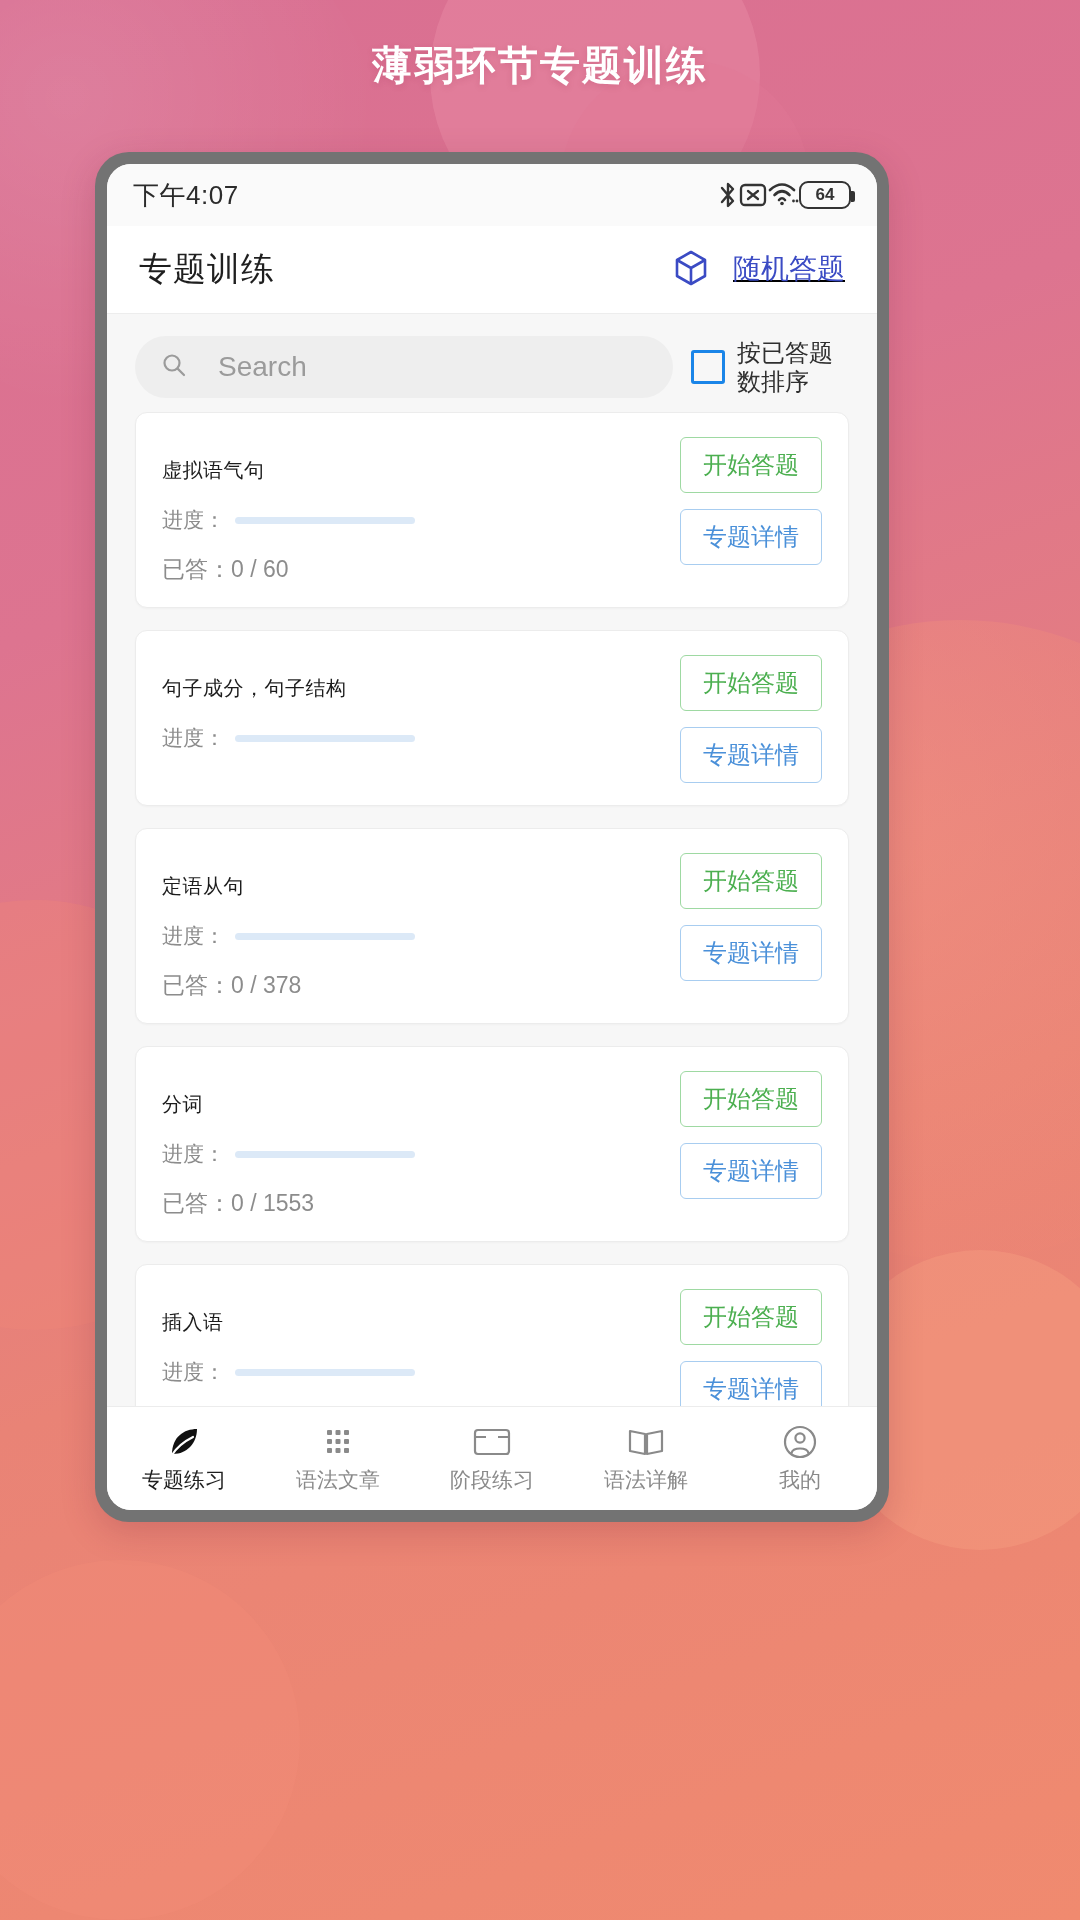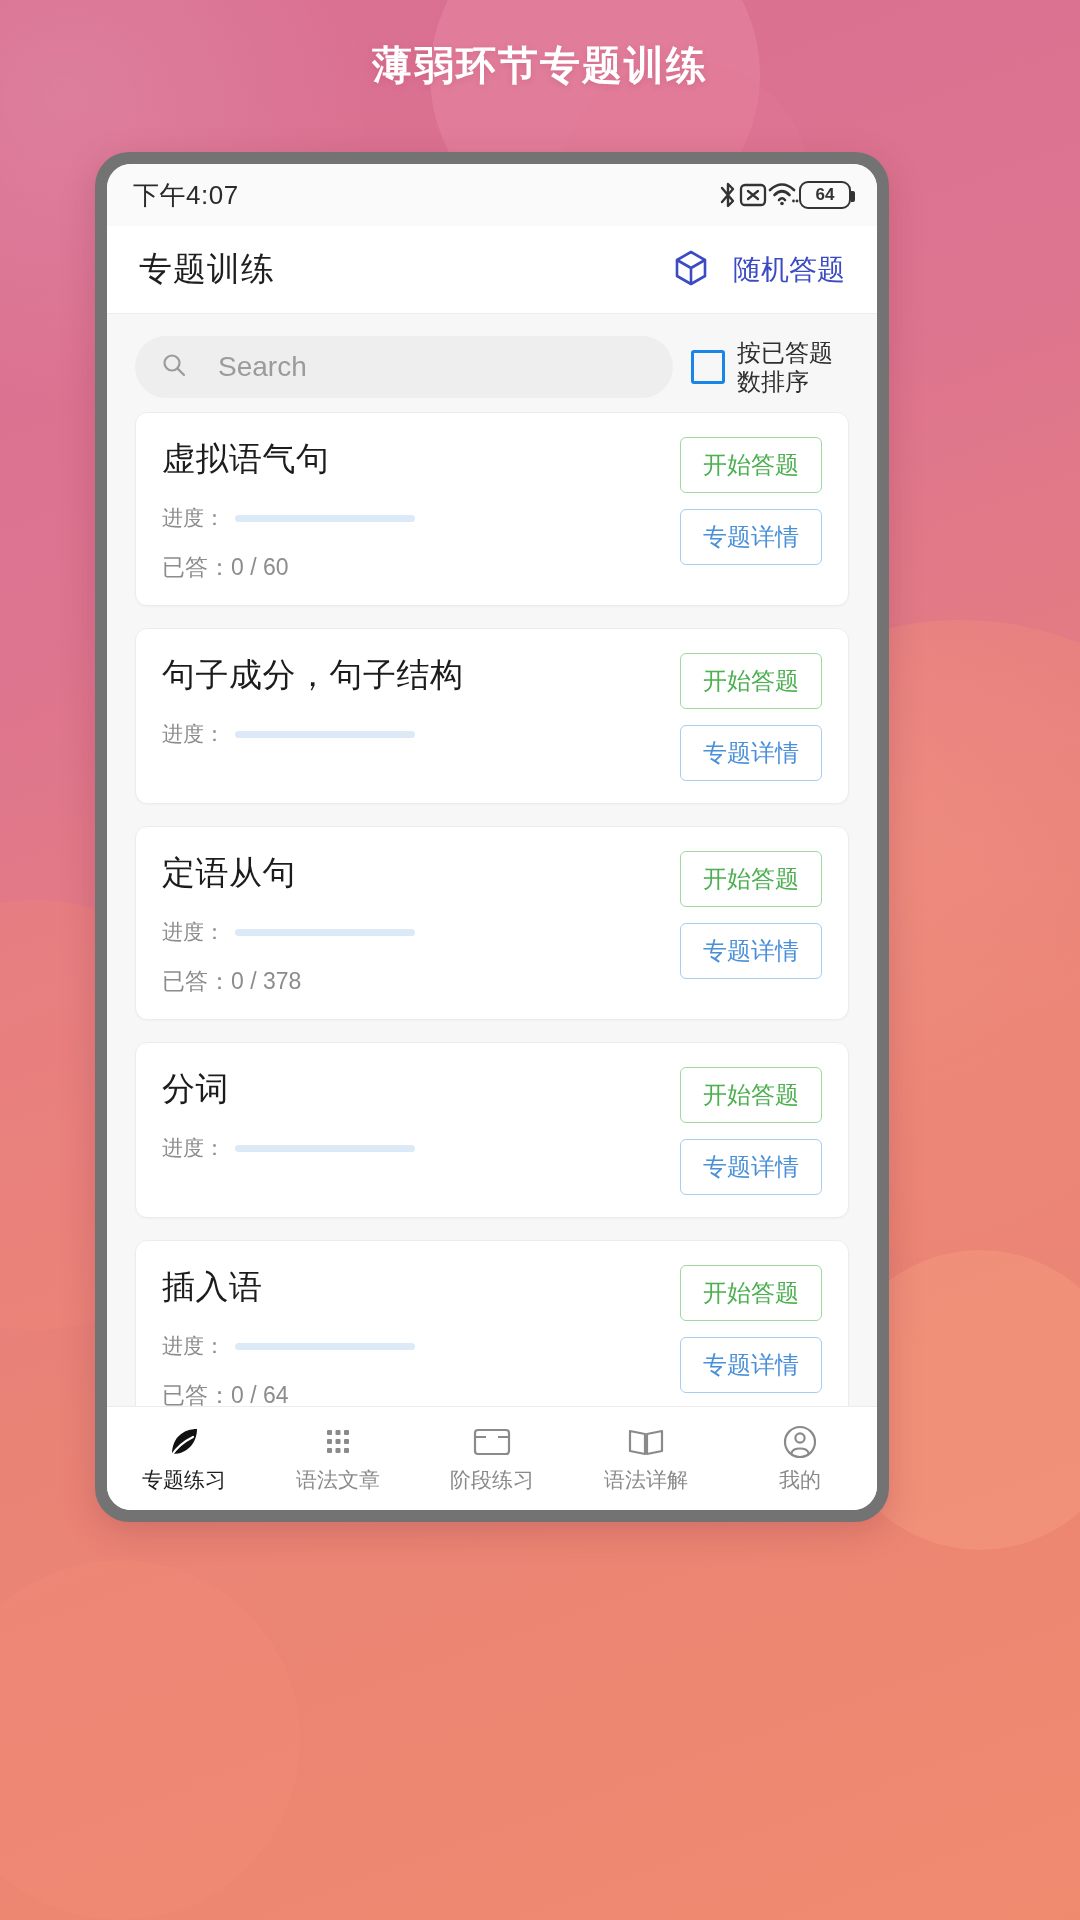--- a/index.html
+++ b/index.html
@@ -65,21 +65,21 @@
   .battery:after{ content:""; position:absolute; right:-6px; top:8px; width:4px;height:11px;
     background:#333; border-radius:0 2px 2px 0; }
 
   
   .appbar {
     height:88px; flex:0 0 88px; background:#ffffff;
     display:flex; align-items:center; justify-content:space-between;
     padding:0 32px; border-bottom:1px solid #ededed;
   }
   .appbar-title { font-size:33px; color:#1f1f1f; letter-spacing:1px; }
-  .appbar-action { display:flex; align-items:center; gap:25px; cursor:pointer; }
+  .appbar-action { display:flex; align-items:flex-start; gap:25px; cursor:pointer;text-decoration:underline; }
   .appbar-action-label { font-size:28px; color:#3b4bc4; font-weight:500; }
 
   
   .content { flex:1 1 auto; background:#f7f7f7; overflow:hidden; position:relative; }
 
   .searchrow {
     display:flex; align-items:center; gap:18px;
     padding:22px 28px 14px 28px;
   }
   .searchbox {
@@ -93,21 +93,21 @@
 
   
   .cards { padding:0 28px; }
   .card {
     background:#ffffff; border:1px solid #ececec; border-radius:12px;
     margin-bottom:22px; padding:24px 26px 22px 26px;
     display:flex; justify-content:space-between; align-items:flex-start;
     box-shadow:0 1px 2px rgba(0,0,0,.03);
   }
   .card-left { flex:1 1 auto; padding-right:16px; }
-  .card-title { font-size:33px; color:#1c1c1c; margin-bottom:22px; letter-spacing:.5px; }
+  .card-title { font-size:20px; color:#1c1c1c; margin-bottom:22px; letter-spacing:.5px;margin-top:20px; }
   .prog-row { display:flex; align-items:center; gap:10px; margin-bottom:20px; }
   .prog-label { font-size:21px; color:#8c8c8c; }
   .prog-track { width:180px; height:7px; background:#dce9f7; border-radius:4px; position:relative; }
   .prog-fill { height:100%; background:#4a90d9; border-radius:4px; }
   .answered { font-size:23px; color:#8c8c8c; }
   .card-right { display:flex; flex-direction:column; gap:16px; align-items:center; }
   .btn {
     font-size:24px; padding:11px 22px; border-radius:6px; background:#fff;
     cursor:pointer; white-space:nowrap;
   }
@@ -250,20 +250,21 @@
           </div>
         </div>
 
         <div class="card">
           <div class="card-left">
             <div class="card-title">分词</div>
             <div class="prog-row">
               <span class="prog-label">进度：</span>
               <span class="prog-track"><span class="prog-fill" style="width:0%"></span></span>
             </div>
+            <div class="answered">已答：0 / 1553</div>
           </div>
           <div class="card-right">
             <div class="btn btn-start">开始答题</div>
             <div class="btn btn-detail">专题详情</div>
           </div>
         </div>
 
         <div class="card">
           <div class="card-left">
             <div class="card-title">插入语</div>

